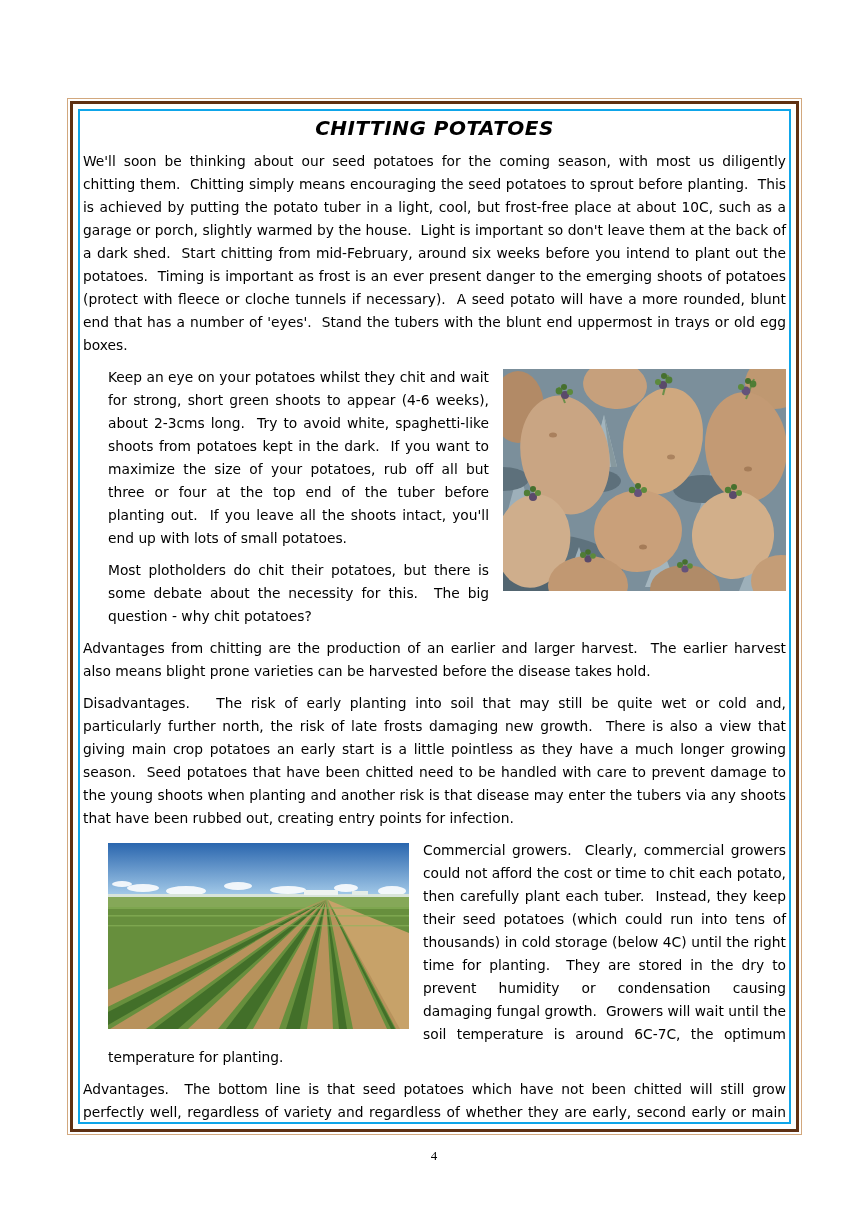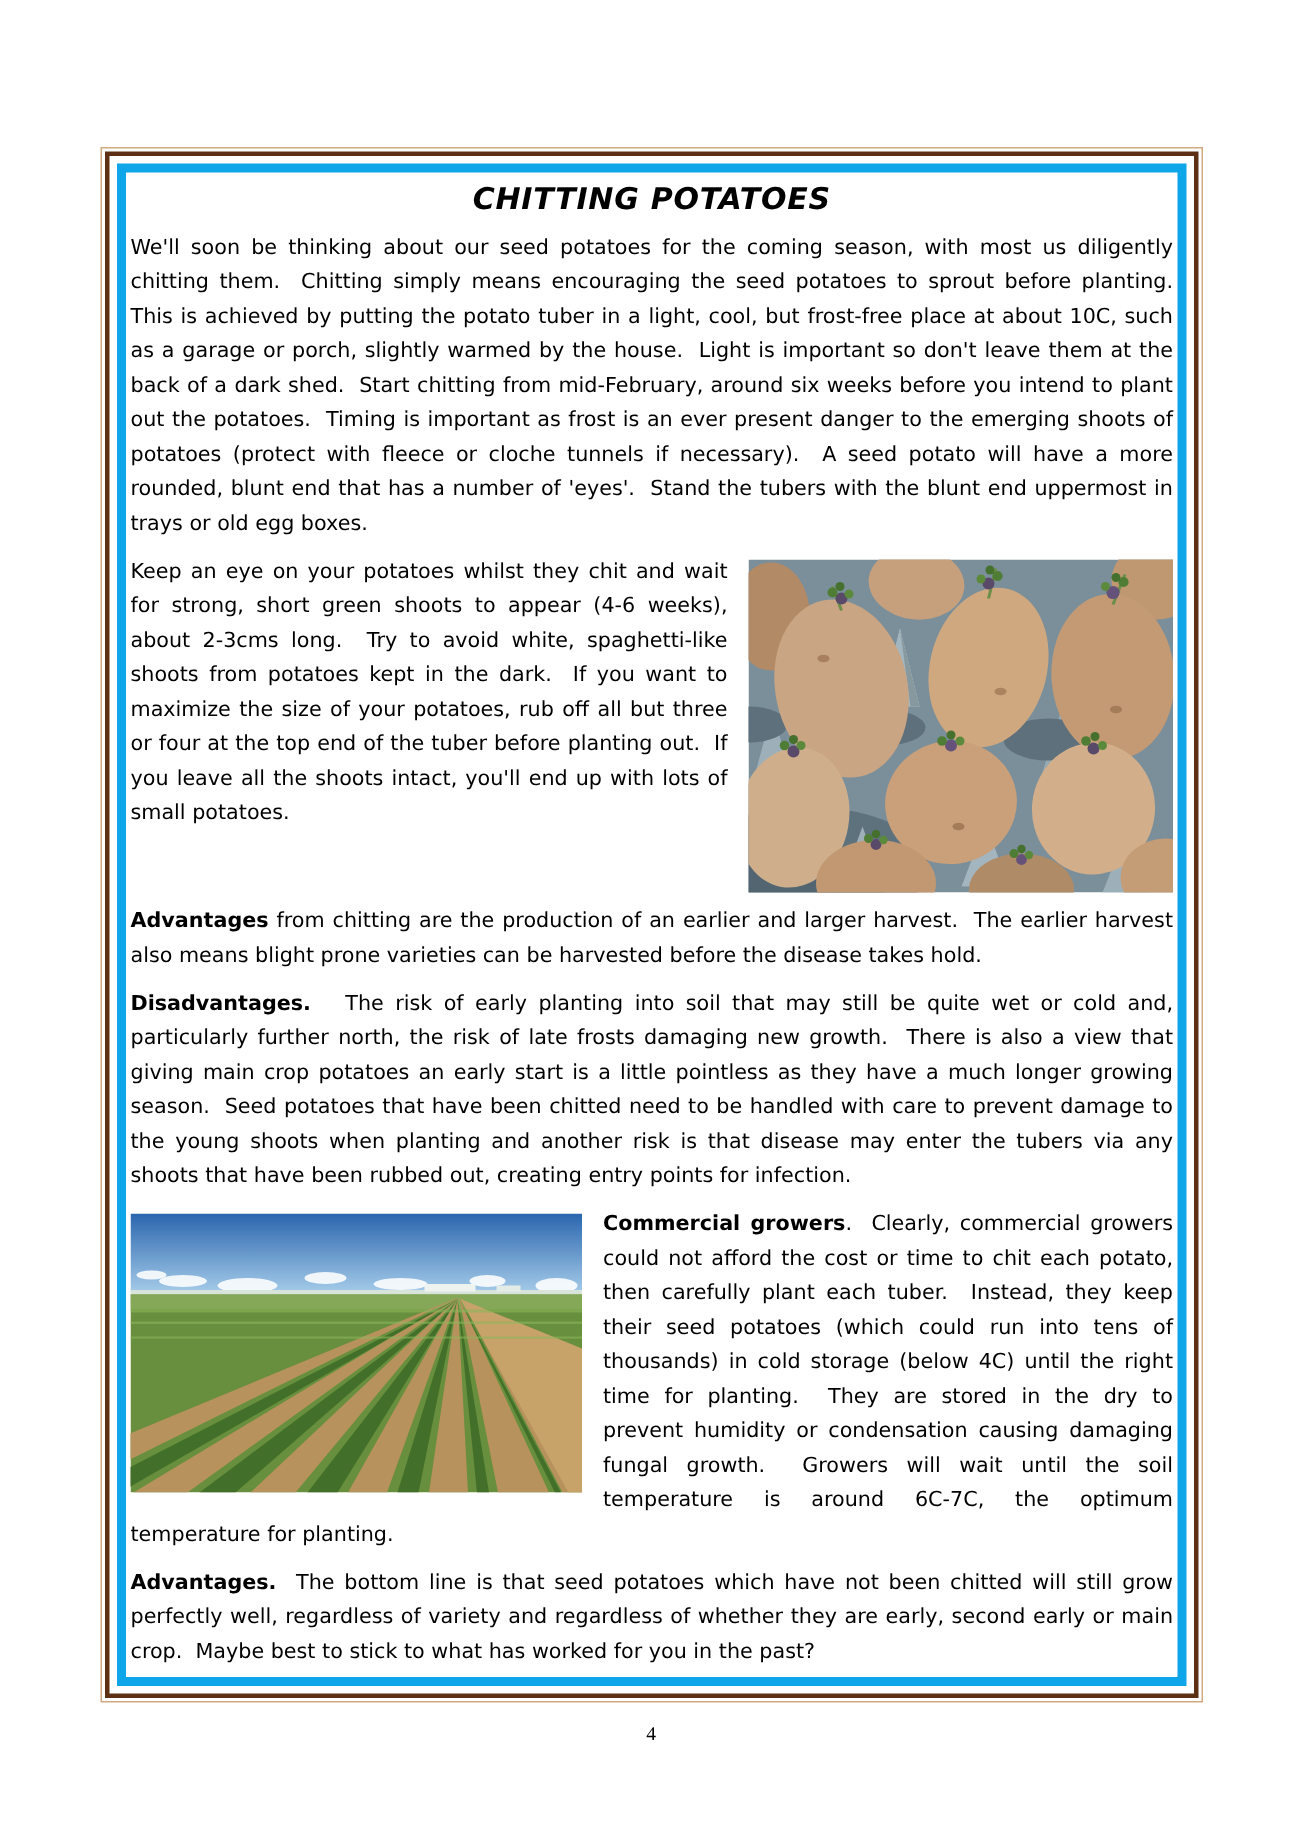--- a/index.html
+++ b/index.html
@@ -10,33 +10,33 @@
   .frame-outer{
     position:absolute;left:67px;top:98px;width:735px;height:1037px;
     box-sizing:border-box;border:1px solid #d2a87e;padding:2px;
   }
   .frame-mid{
     box-sizing:border-box;width:100%;height:100%;
     border:3px solid #5e3013;padding:5px;
   }
   .frame-inner{
     box-sizing:border-box;width:100%;height:100%;
-    border:6px solid #0ea5e9;padding:4px 3px 2px 3px;overflow:hidden;
+    border:2px solid #0ea5e9;padding:4px 3px 2px 3px;overflow:hidden;
   }
   h1.doc-title{
     margin:0 0 9px 0;text-align:center;
     font:italic bold 20px/26px "DejaVu Sans",sans-serif;letter-spacing:.5px;
   }
   p.para{
     margin:0 0 9px 0;text-align:justify;white-space:pre-wrap;
     font:13.8px/23px "DejaVu Sans",sans-serif;
   }
-  p.para b{font-weight:bold;}
+  p.para b{font-weight:normal;}
   .clear{clear:both;}
-  .wrap-section{overflow:visible;}
+  .wrap-section{overflow:visible;margin-left:25px;}
   .photo-potatoes{
     float:right;width:283px;height:222px;margin:3px 0 8px 14px;display:block;
   }
   .photo-field{
     float:left;width:301px;height:186px;margin:4px 14px 16px 0;display:block;
   }
   .page-number{
     position:absolute;left:0;top:1148px;width:868px;text-align:center;
     font:13px "Liberation Serif","DejaVu Serif",serif;
   }
@@ -137,20 +137,21 @@
           </g>
           <g transform="translate(182,200)">
             <circle cx="0" cy="0" r="3.6" fill="#64527a"></circle>
               <circle cx="-5" cy="-4" r="3" fill="#4f7d35"></circle>
             <circle cx="5" cy="-3" r="2.8" fill="#5c8a3c"></circle>
               <circle cx="0" cy="-7" r="2.8" fill="#46702e"></circle>
           </g>
         </svg>
 
         <p class="para">Keep an eye on your potatoes whilst they chit and wait for strong, short green shoots to appear (4-6 weeks), about 2-3cms long.  Try to avoid white, spaghetti-like shoots from potatoes kept in the dark.  If you want to maximize the size of your potatoes, rub off all but three or four at the top end of the tuber before planting out.  If you leave all the shoots intact, you'll end up with lots of small potatoes.</p>
+        <p class="para">Most plotholders do chit their potatoes, but there is some debate about the necessity for this.  The big question - why chit potatoes?</p>
       </div>
 
       <p class="para clear"><b>Advantages</b><span> from chitting are the production of an earlier and larger harvest.  The earlier harvest also means blight prone varieties can be harvested before the disease takes hold.</span></p>
 
       <p class="para"><b>Disadvantages.</b><span>   The risk of early planting into soil that may still be quite wet or cold and, particularly further north, the risk of late frosts damaging new growth.  There is also a view that giving main crop potatoes an early start is a little pointless as they have a much longer growing season.  Seed potatoes that have been chitted need to be handled with care to prevent damage to the young shoots when planting and another risk is that disease may enter the tubers via any shoots that have been rubbed out, creating entry points for infection.</span></p>
 
       <div class="wrap-section">
         <svg class="photo-field" viewBox="0 0 301 186" preserveAspectRatio="none" xmlns="http://www.w3.org/2000/svg">
           <defs>
             <linearGradient id="skyg" x1="0" y1="0" x2="0" y2="1">

